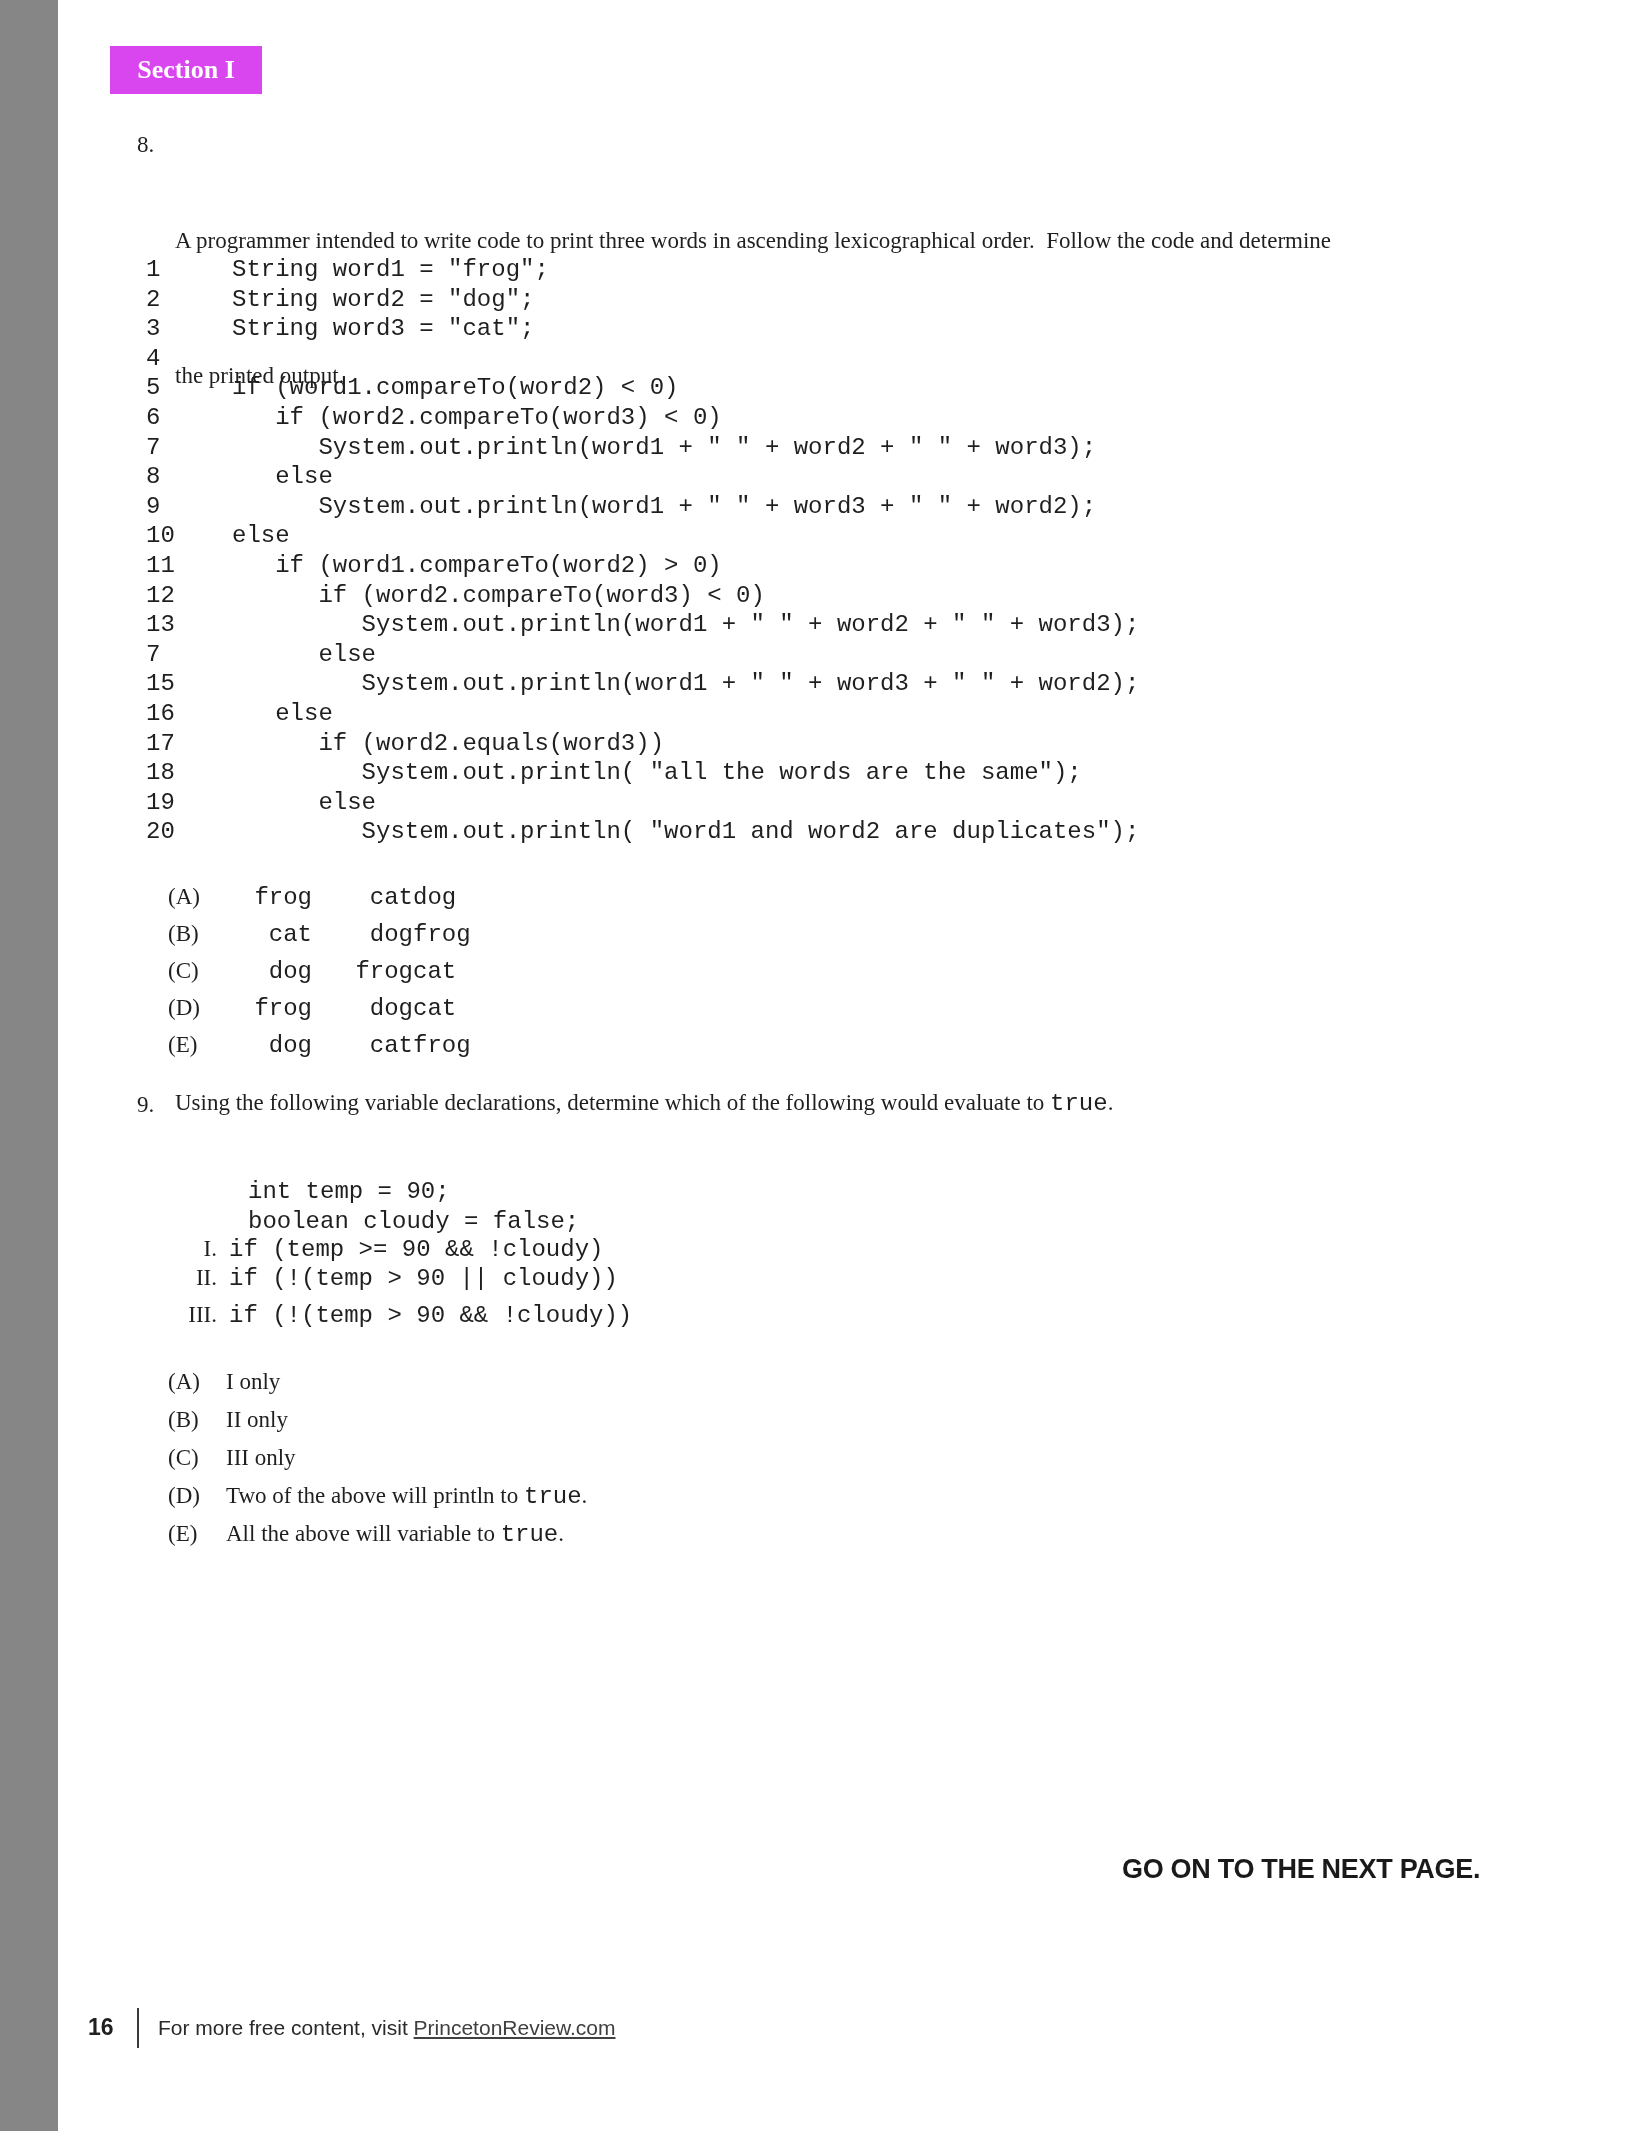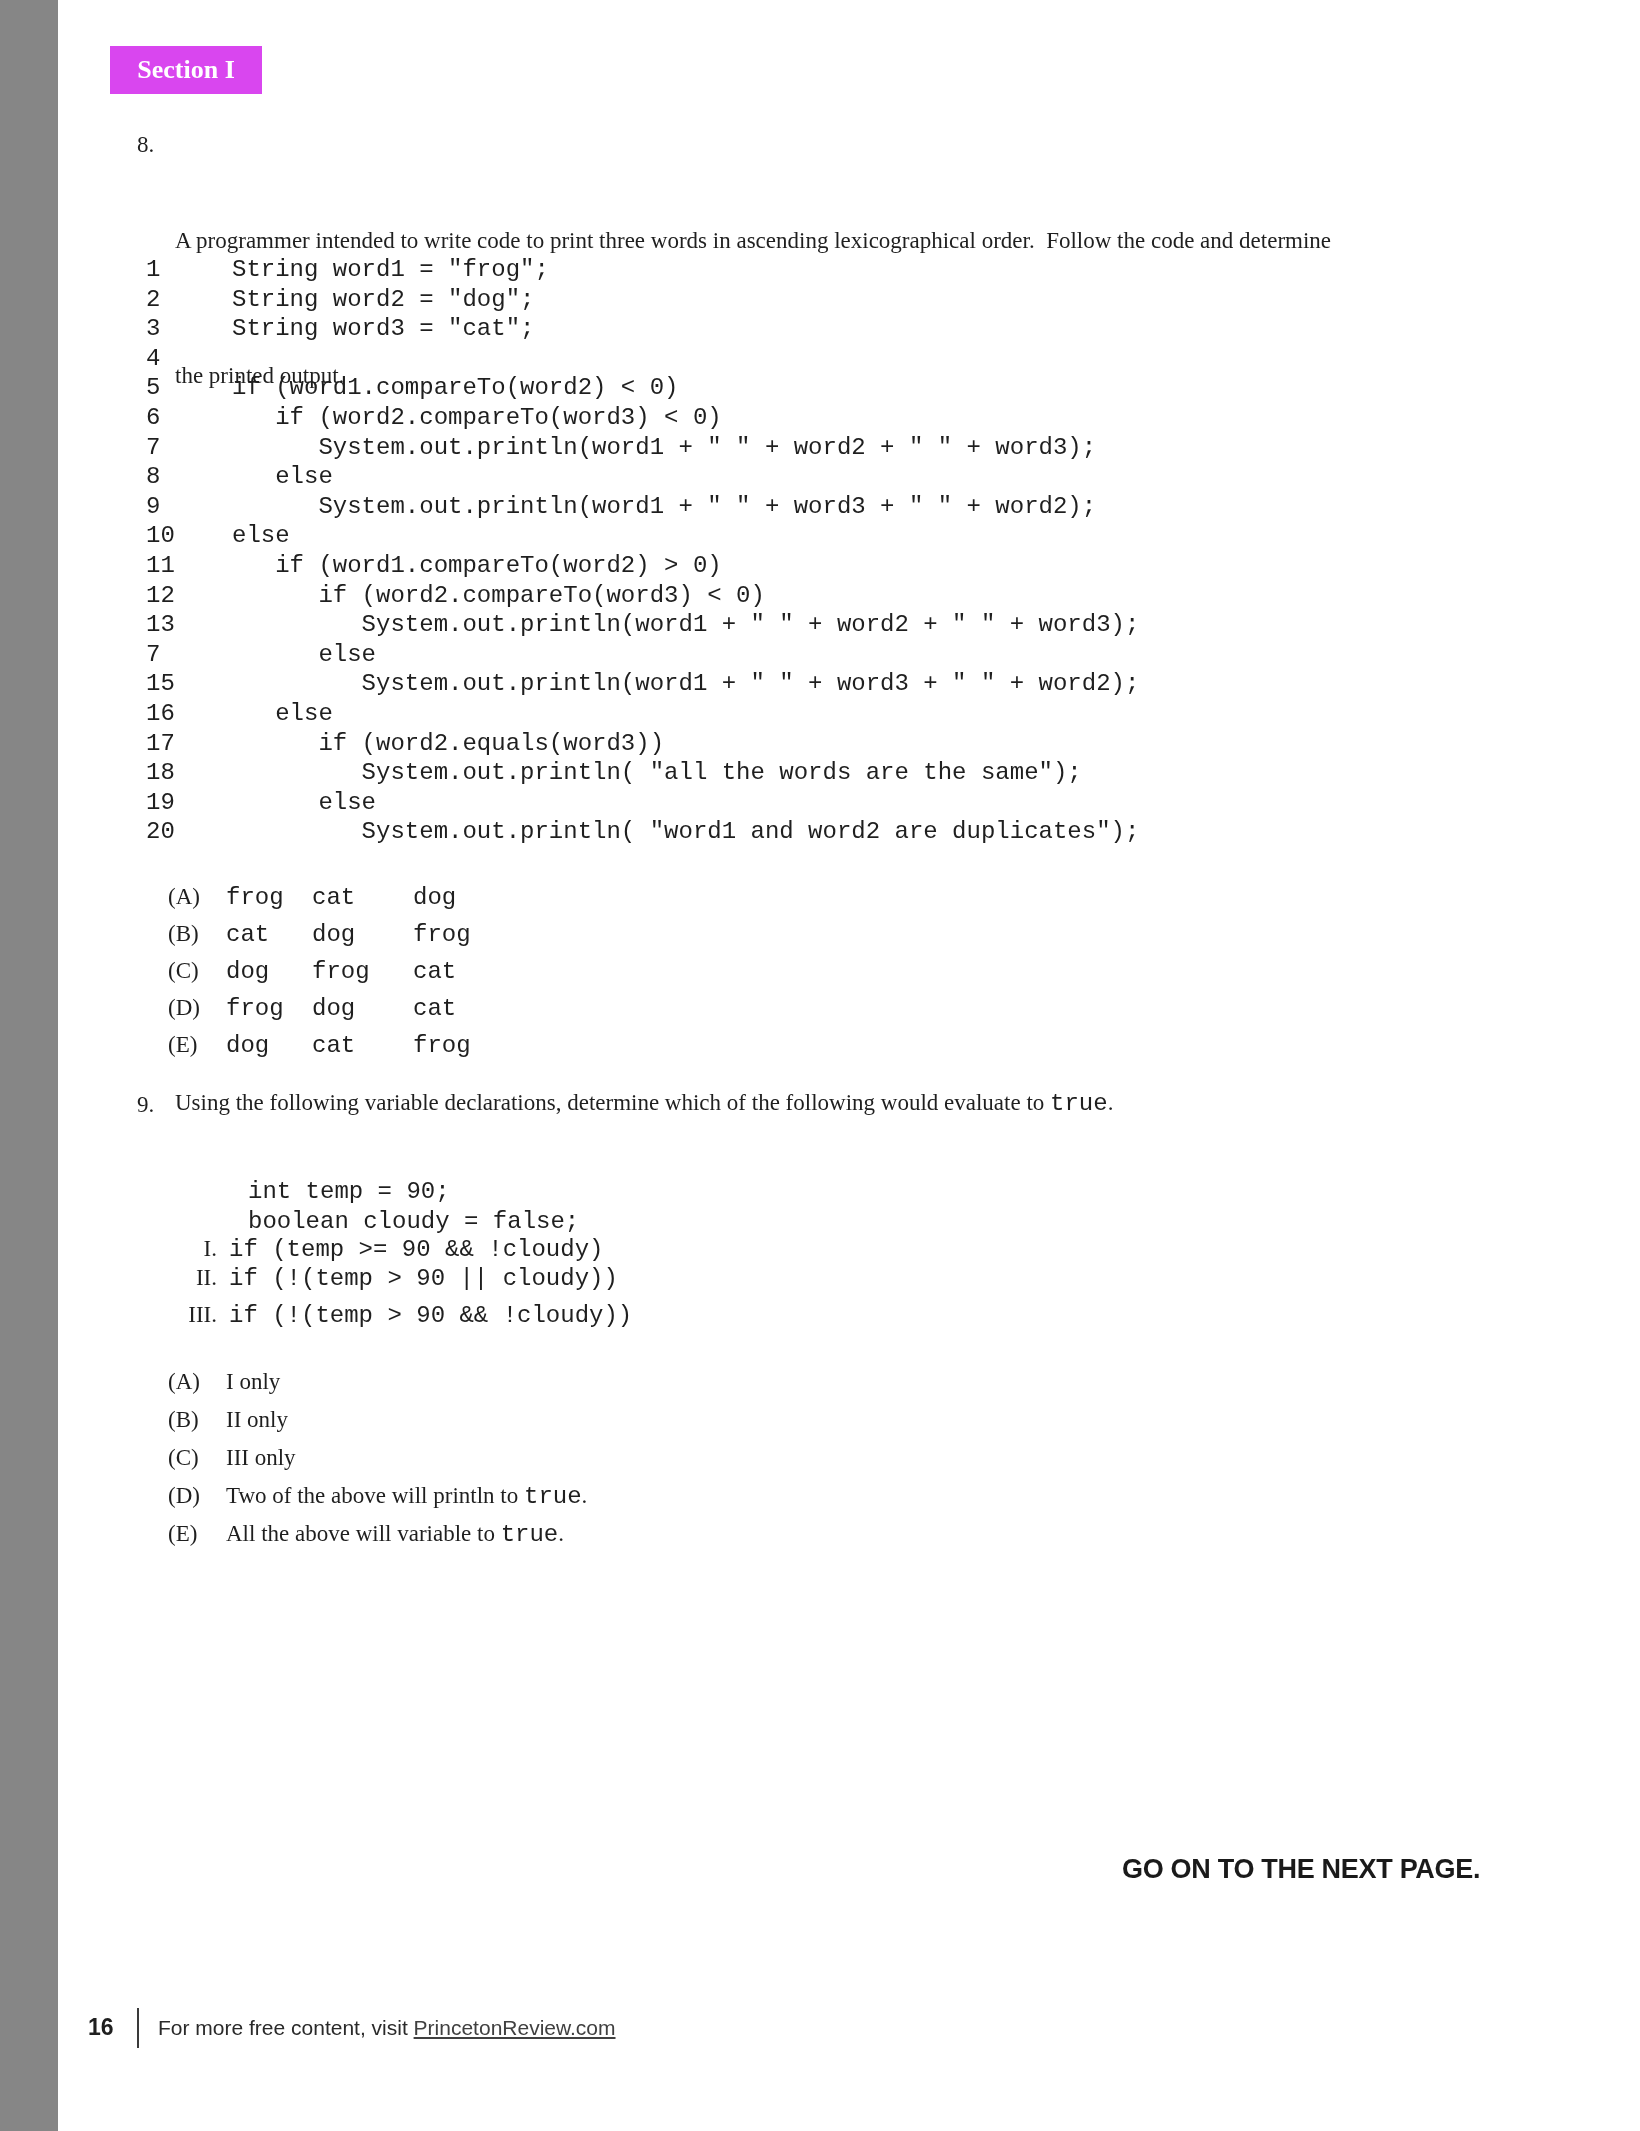--- a/index.html
+++ b/index.html
@@ -20,21 +20,21 @@
   .prompt{position:absolute;left:175px;font-size:23px;white-space:pre-wrap;}
   .q8-prompt{top:128px;width:1330px;line-height:45px;}
   .q8-prompt div{white-space:pre-wrap;}
   .code-block{position:absolute;left:146px;top:255px;line-height:29.6px;}
   .code-line{height:29.6px;}
   .ln{display:inline-block;width:86px;font-family:"Liberation Mono", monospace;font-size:24px;}
   .cd{font-family:"Liberation Mono", monospace;font-size:24px;white-space:pre;}
   .choice-row{position:absolute;left:0;width:1600px;height:32px;}
   .choice-letter{position:absolute;left:168px;font-size:23px;}
   .choice-body{position:absolute;left:226px;}
-  .cw{display:inline-block;font-family:"Liberation Mono", monospace;font-size:24px;white-space:pre;}
+  .cw{display:inline-block;font-family:"Liberation Mono", monospace;font-size:24px;white-space:pre;text-align:right;}
   .cw1{width:86px;}
   .cw2{width:101px;}
   .q9-prompt{top:1088px;line-height:30px;}
   .decl-block{position:absolute;left:248px;top:1138px;line-height:29.6px;margin-top:39px;}
   .cond-row{position:absolute;left:160px;width:1200px;height:32px;}
   .cond-numeral{display:inline-block;width:57px;text-align:right;font-size:23px;font-family:"Liberation Serif", serif;vertical-align:baseline;}
   .cond-code{margin-left:12px;}
   .inline-mono{font-family:"Liberation Mono", monospace;font-size:24px;}
   .go-on{
     position:absolute;left:1122px;top:1854px;

